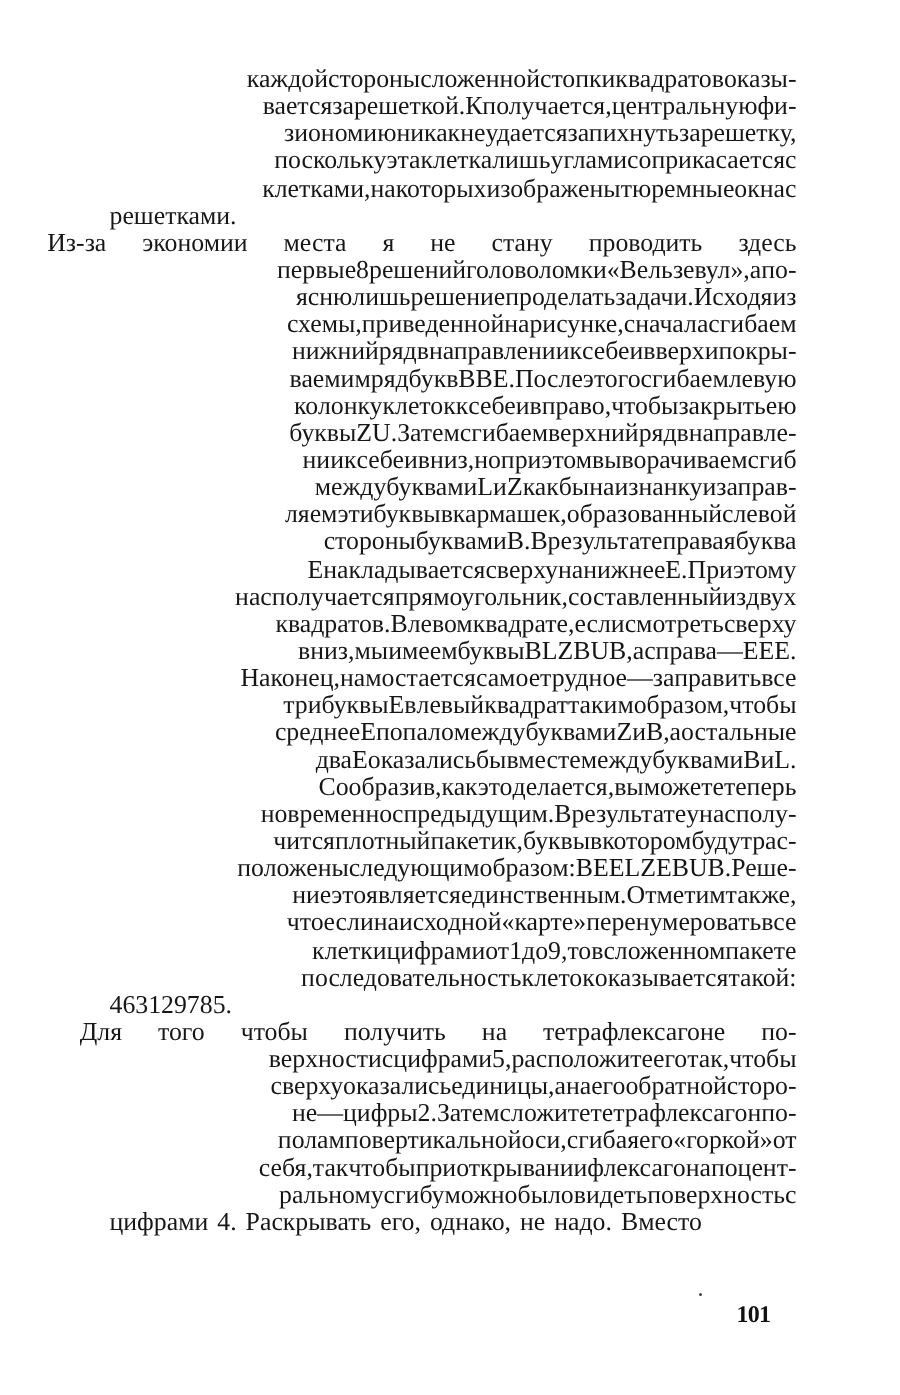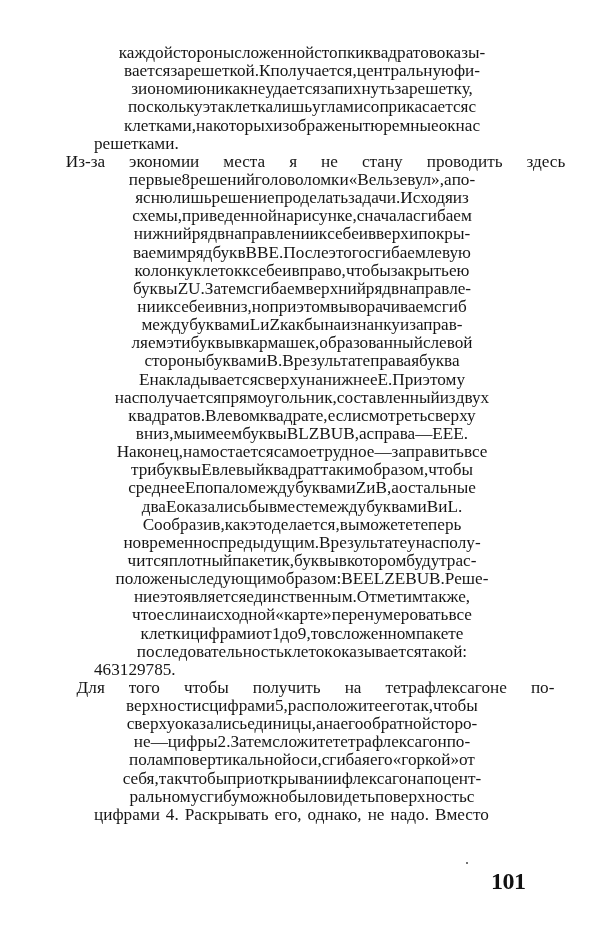--- a/index.html
+++ b/index.html
@@ -23,36 +23,36 @@
   }
   .text-block {
     position: absolute;
     left: 73px;
     top: 44px;
     width: 458px;
   }
   
   .jline {
     display: flex;
-    justify-content: center;
+    justify-content: flex-end;
     height: 18.15px;
     line-height: 18.15px;
     font-size: 17.2px;
     white-space: nowrap;
   }
   .jline.indent { padding-left: 27px; gap: 24px; }
-  .jline.last { justify-content: flex-start; gap: 6px; margin-left: 21px; }
+  .jline.last { justify-content: flex-start; gap: 6px; }
   .word { display: inline-block; }
   .page-number {
     position: absolute;
     left: 491px;
     top: 868px;
     font-family: "Liberation Serif", "DejaVu Serif", serif;
     font-weight: bold;
-    font-size: 24px;
+    font-size: 16px;
     color: #111;
     letter-spacing: -0.5px;
   }
   .speck {
     position: absolute;
     width: 2px; height: 2px;
     background: #444;
     border-radius: 1px;
   }
 </style>

